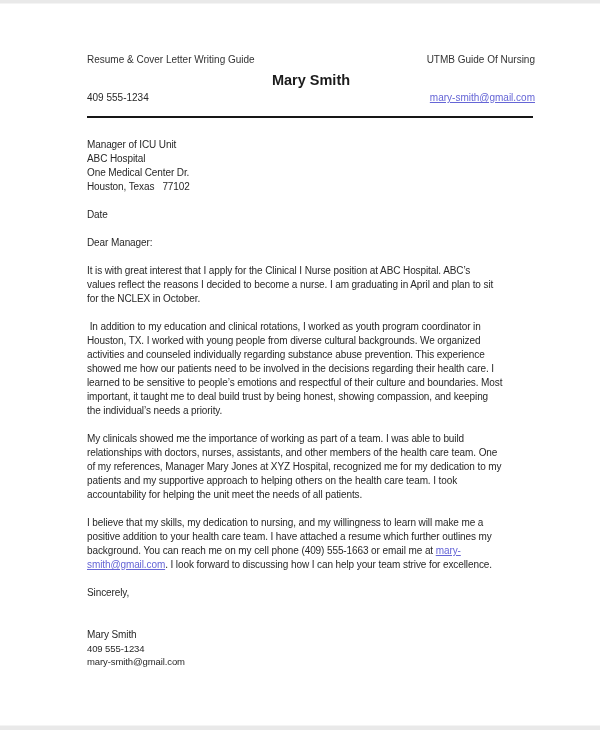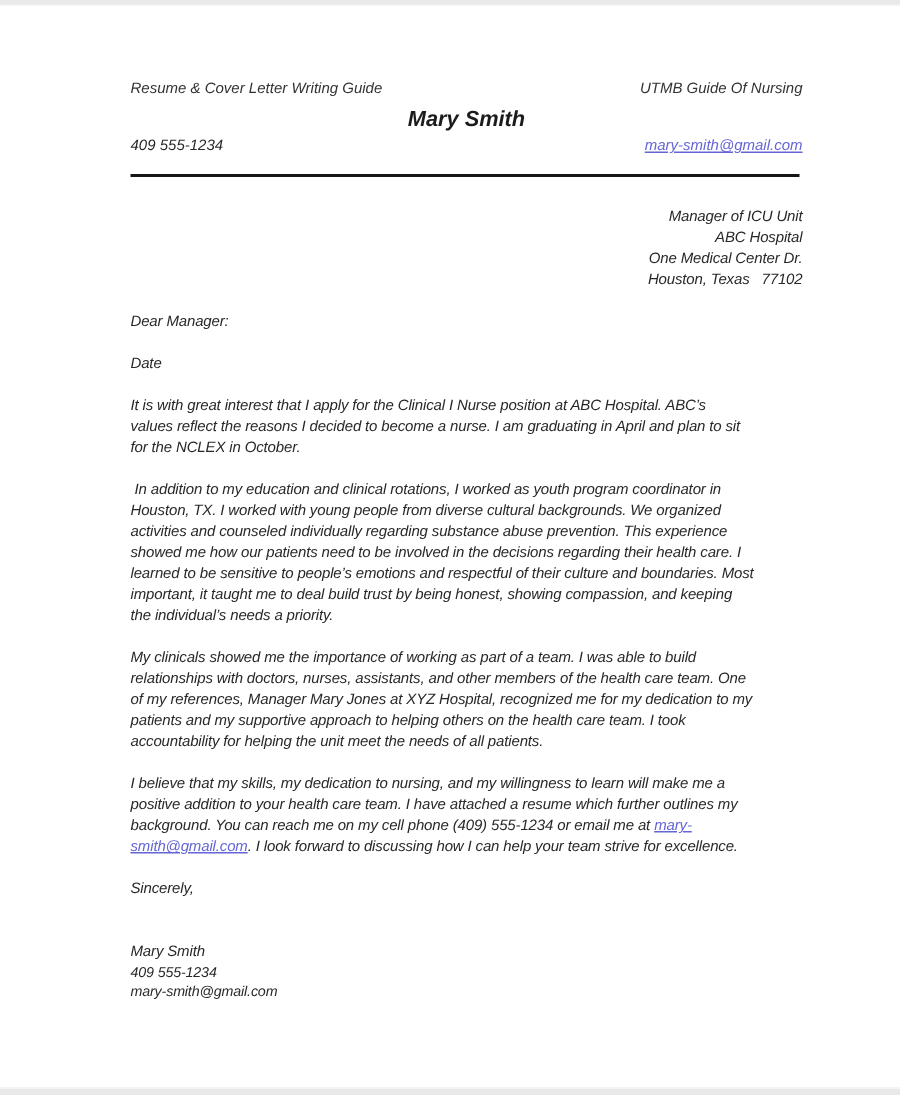--- a/index.html
+++ b/index.html
@@ -15,21 +15,21 @@
   }
   .page-edge {
     position: absolute;
     left: 0;
     width: 600px;
     background: #e9e9e9;
   }
   .page-edge.top    { top: 0; height: 3px; border-bottom: 1px solid #f4f4f4; }
   .page-edge.bottom { bottom: 0; height: 4px; border-top: 1px solid #f4f4f4; }
 
-  .page { padding: 53px 65px 0 87px; font-style: italic; }
+  .page { padding: 53px 65px 0 87px; }
 
   .header-row {
     display: flex;
     justify-content: space-between;
     font-size: 10px;
     line-height: 14px;
     color: #333333;
   }
   .title {
     text-align: center;
@@ -59,21 +59,21 @@
     width: 446px;
   }
   .block {
     margin: 14px 0 0 0;
     font-size: 10px;
     letter-spacing: -0.1px;
     line-height: 14px;
     white-space: pre-wrap;
     color: #282828;
   }
-  .address { margin-top: 20px; text-align: right; }
+  .address { margin-top: 20px; }
   .signature { margin-top: 28px; }
   .signature .sig-name { font-size: 10px; line-height: 14px; letter-spacing: -0.1px; }
   .signature .sig-small { font-size: 9.5px; line-height: 13px; letter-spacing: -0.1px; }
 </style>
 </head>
 <body>
 
 <div class="page-edge top"></div>
 
 <div class="page">
@@ -90,23 +90,23 @@
     <a class="link" href="#">mary-smith@gmail.com</a>
   </div>
 
   <div class="rule"></div>
 
   <div class="block address">Manager of ICU Unit
 ABC Hospital
 One Medical Center Dr.
 Houston, Texas   77102</div>
 
+  <div class="block">Date</div>
+
   <div class="block">Dear Manager:</div>
-
-  <div class="block">Date</div>
 
   <p class="block">It is with great interest that I apply for the Clinical I Nurse position at ABC Hospital. ABC’s
 values reflect the reasons I decided to become a nurse. I am graduating in April and plan to sit
 for the NCLEX in October.</p>
 
   <p class="block"> In addition to my education and clinical rotations, I worked as youth program coordinator in
 Houston, TX. I worked with young people from diverse cultural backgrounds. We organized
 activities and counseled individually regarding substance abuse prevention. This experience
 showed me how our patients need to be involved in the decisions regarding their health care. I
 learned to be sensitive to people’s emotions and respectful of their culture and boundaries. Most
@@ -114,21 +114,21 @@
 the individual’s needs a priority.</p>
 
   <p class="block">My clinicals showed me the importance of working as part of a team. I was able to build
 relationships with doctors, nurses, assistants, and other members of the health care team. One
 of my references, Manager Mary Jones at XYZ Hospital, recognized me for my dedication to my
 patients and my supportive approach to helping others on the health care team. I took
 accountability for helping the unit meet the needs of all patients.</p>
 
   <p class="block"><span>I believe that my skills, my dedication to nursing, and my willingness to learn will make me a
 positive addition to your health care team. I have attached a resume which further outlines my
-background. You can reach me on my cell phone (409) 555-1234 or email me at </span><a class="link" href="#">mary-
+background. You can reach me on my cell phone (409) 555-1663 or email me at </span><a class="link" href="#">mary-
 smith@gmail.com</a><span>. I look forward to discussing how I can help your team strive for excellence.</span></p>
 
   <div class="block">Sincerely,</div>
 
   <div class="signature">
     <div class="sig-name">Mary Smith</div>
     <div class="sig-small">409 555-1234</div>
     <div class="sig-small">mary-smith@gmail.com</div>
   </div>
 

